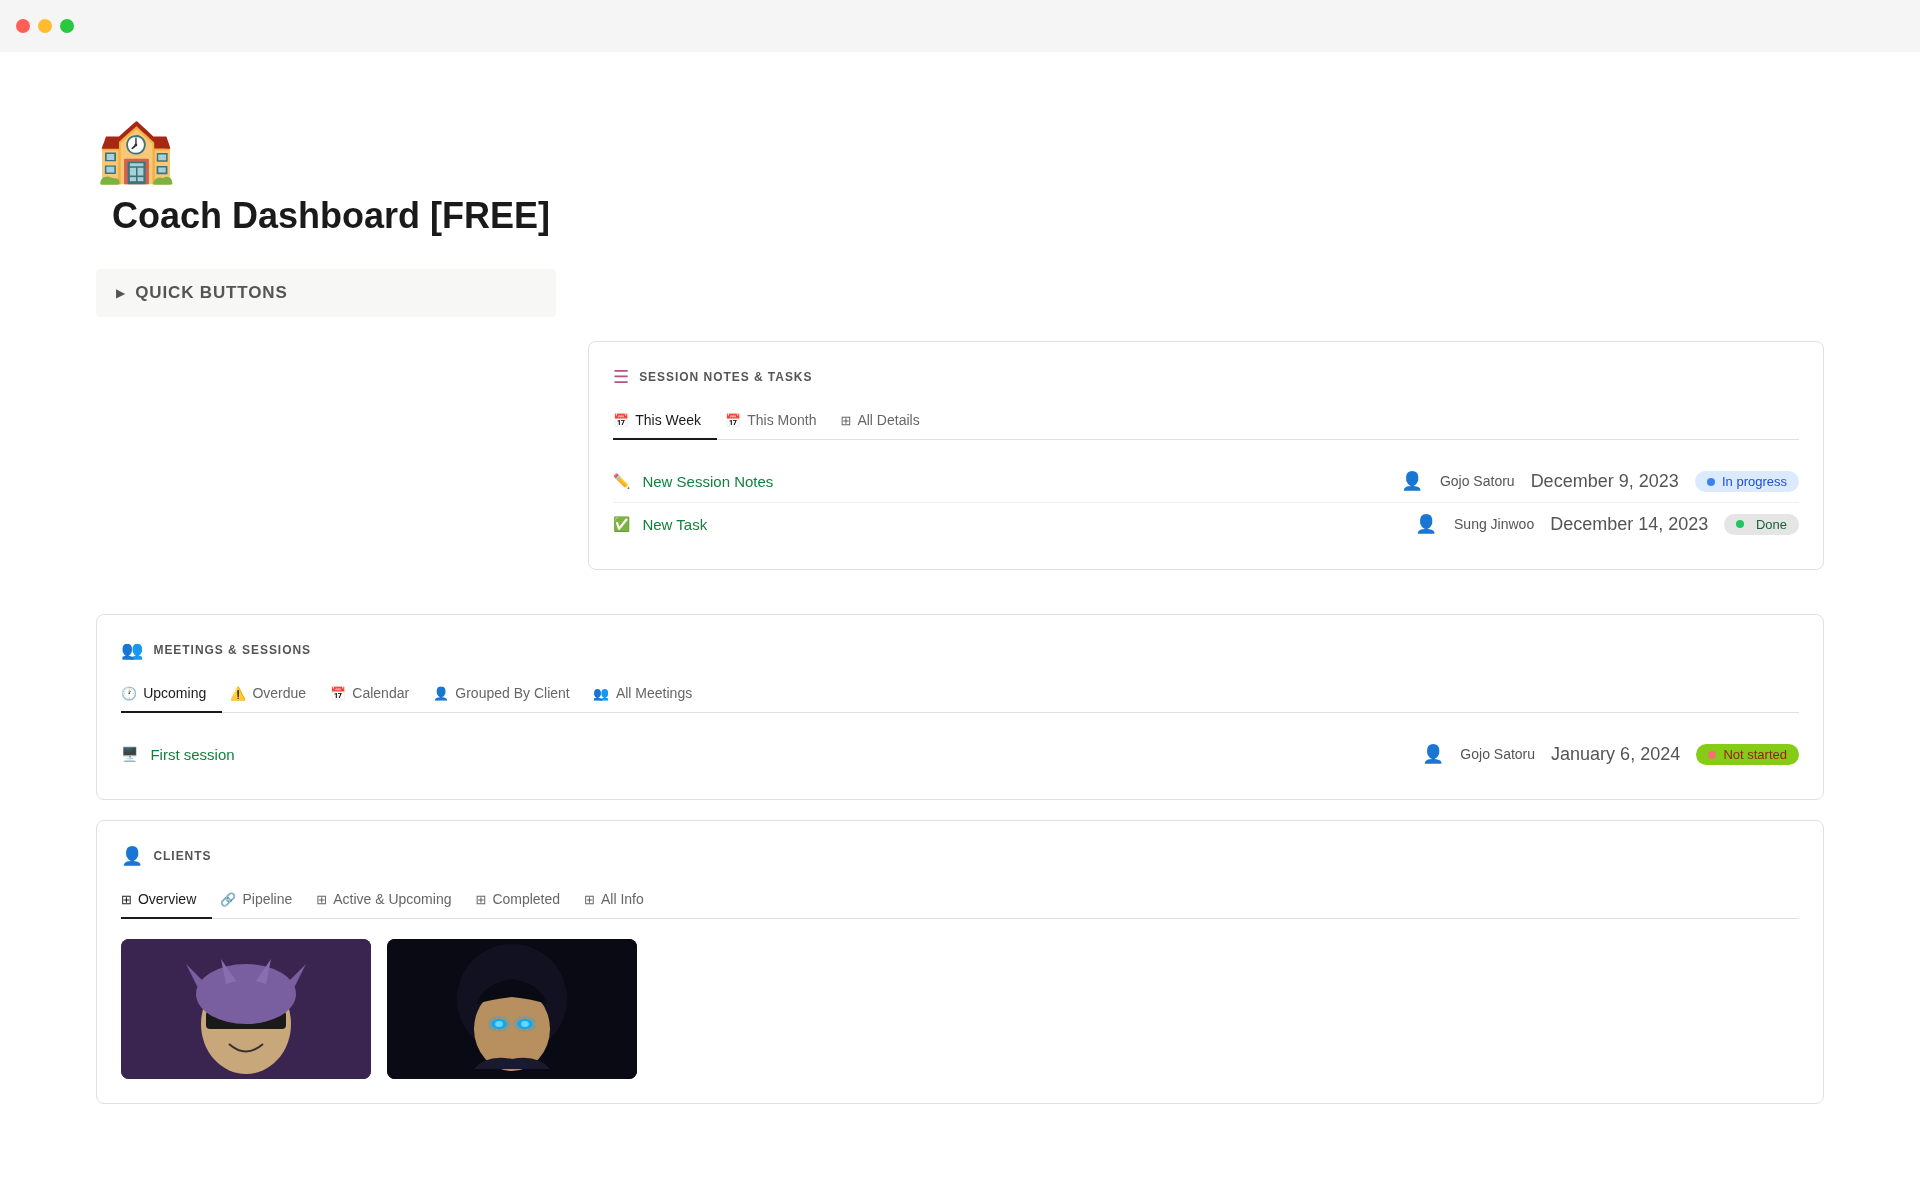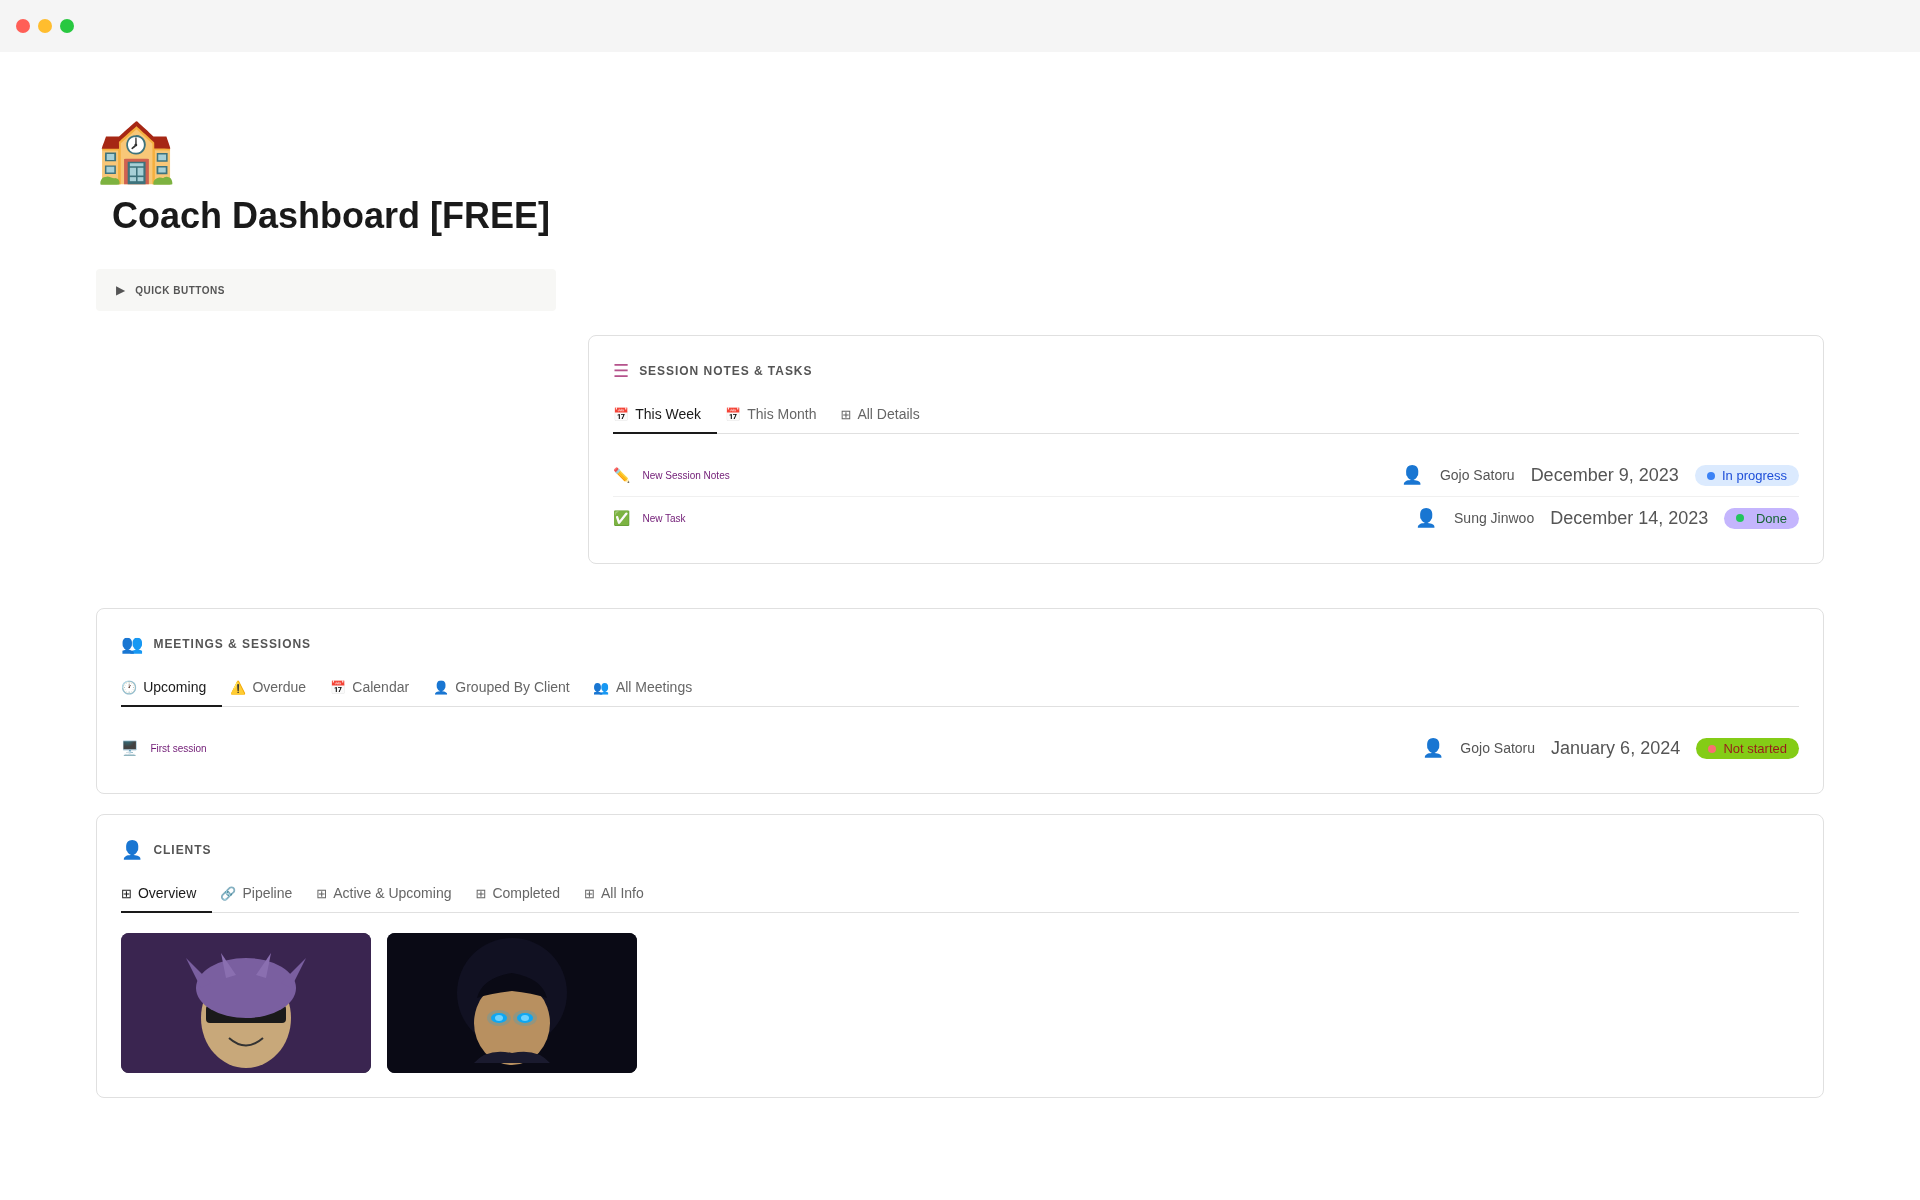--- a/index.html
+++ b/index.html
@@ -62,21 +62,21 @@
       display: flex;
       align-items: center;
       gap: 10px;
       cursor: pointer;
     }
     .quick-buttons-arrow {
       font-size: 12px;
       color: #555;
     }
     .quick-buttons-label {
-      font-size: 10px;
+      font-size: 17px;
       font-weight: 600;
       letter-spacing: 0.05em;
       color: #555;
       text-transform: uppercase;
     }
 
     
     .two-col {
       display: flex;
       gap: 32px;
@@ -142,21 +142,21 @@
     
     .data-row {
       display: flex;
       align-items: center;
       padding: 10px 0;
       border-bottom: 1px solid #f0f0f0;
       gap: 8px;
     }
     .data-row:last-child { border-bottom: none; }
     .row-icon { font-size: 14px; color: #b5538c; margin-right: 4px; }
-    .row-title { font-size: 10px; color: #701a75; flex: 1; }
+    .row-title { font-size: 15px; color: #15803d; flex: 1; }
     .row-meta {
       display: flex;
       align-items: center;
       gap: 16px;
       margin-left: auto;
     }
     .avatar-icon {
       font-size: 18px;
       color: #888;
     }
@@ -172,21 +172,21 @@
       padding: 3px 12px;
       border-radius: 20px;
       font-size: 13px;
       font-weight: 500;
     }
     .badge-inprogress {
       background: #dbeafe;
       color: #1d4ed8;
     }
     .badge-done {
-      background: #c4b5fd;
+      background: #e5e5e5;
       color: #166534;
       display: flex;
       align-items: center;
       gap: 4px;
     }
     .badge-dot {
       width: 8px; height: 8px;
       border-radius: 50%;
       display: inline-block;
     }

